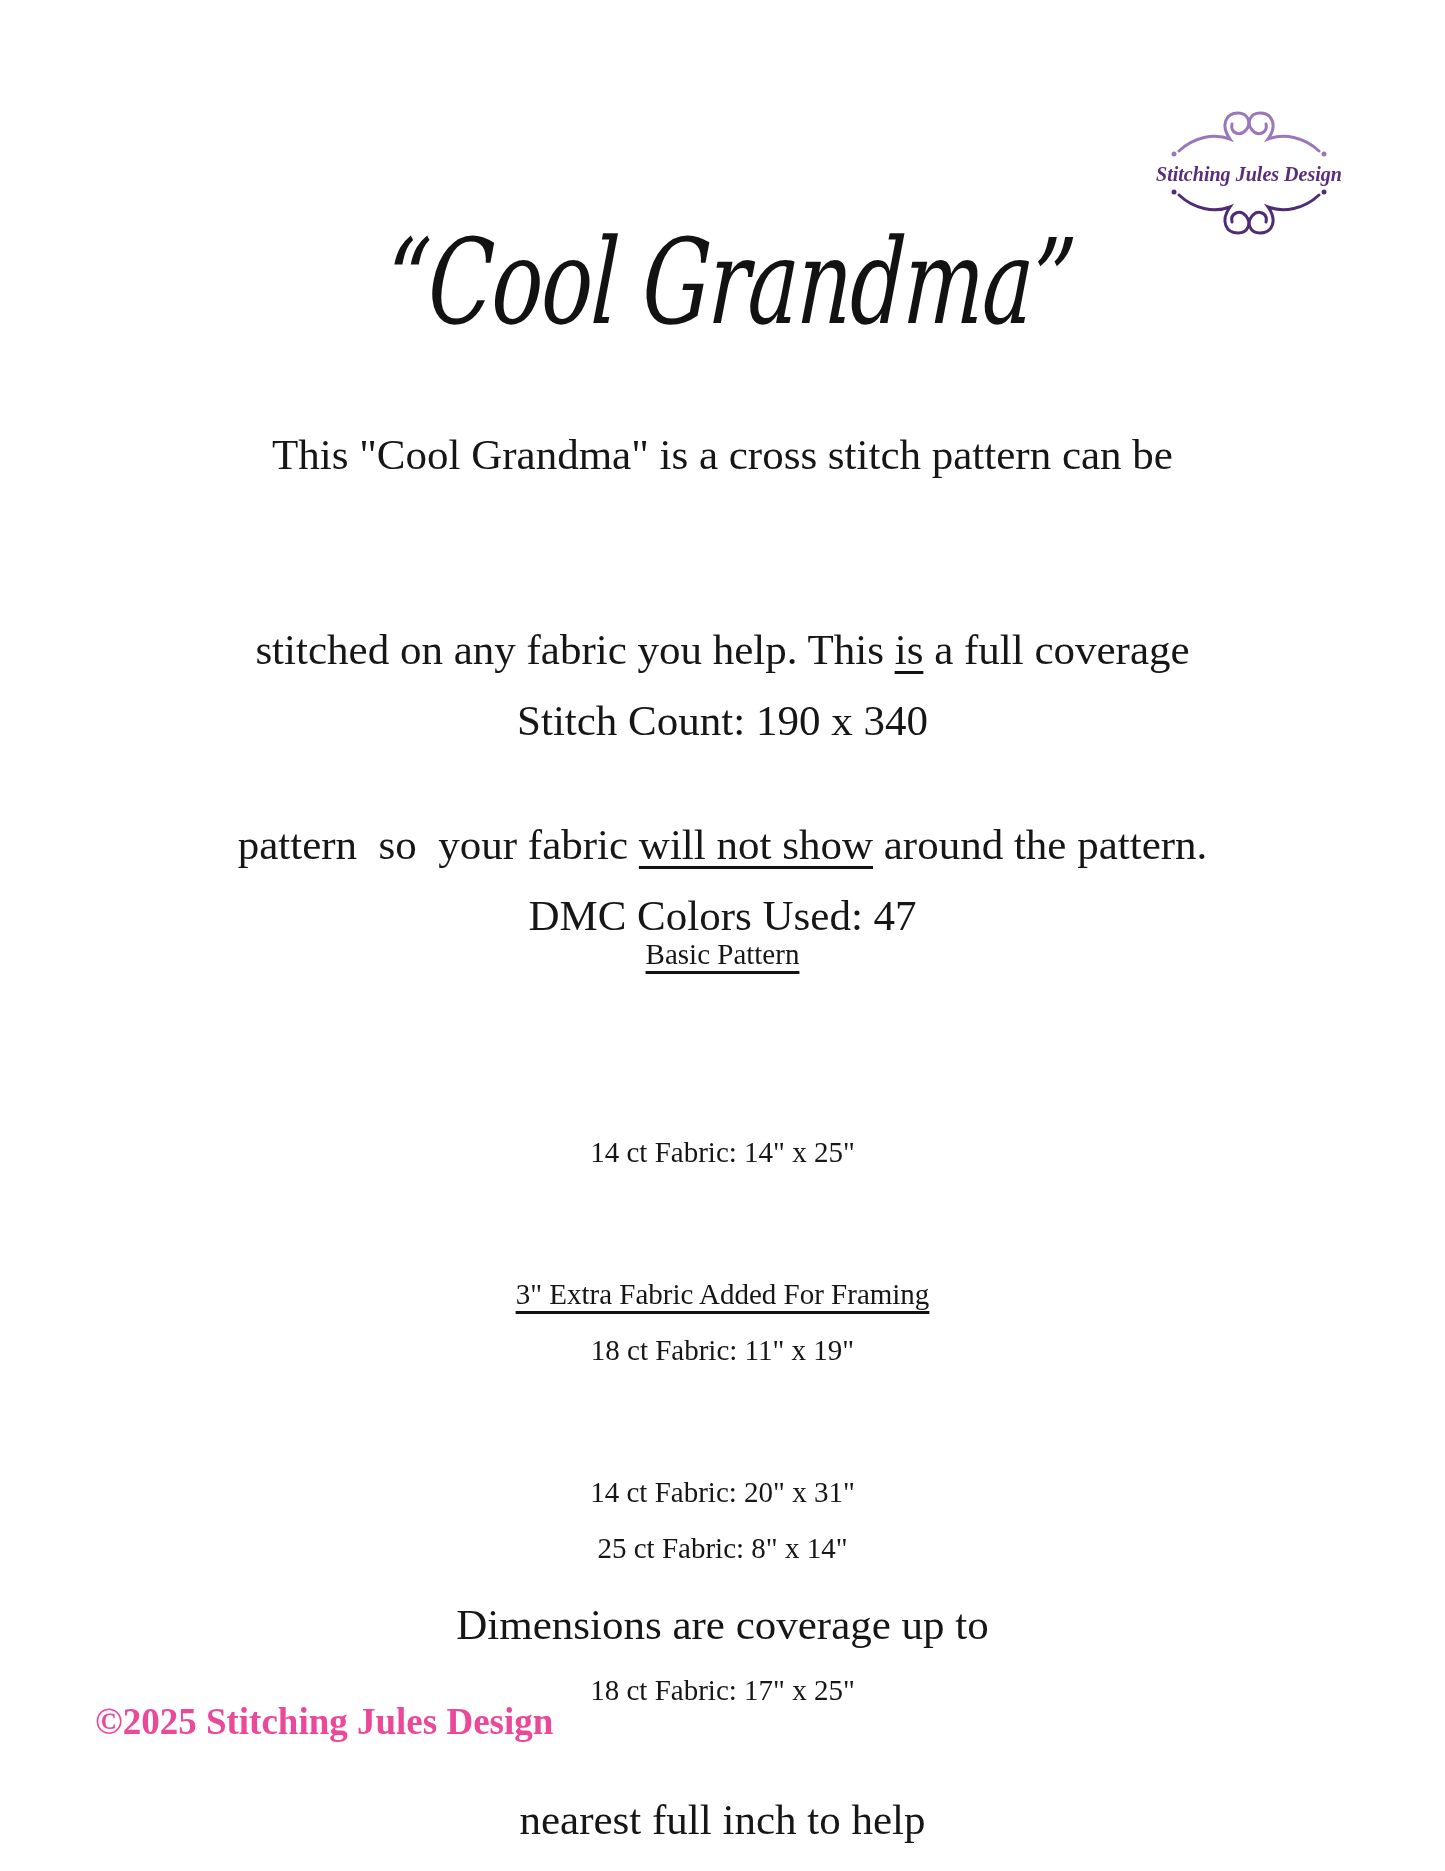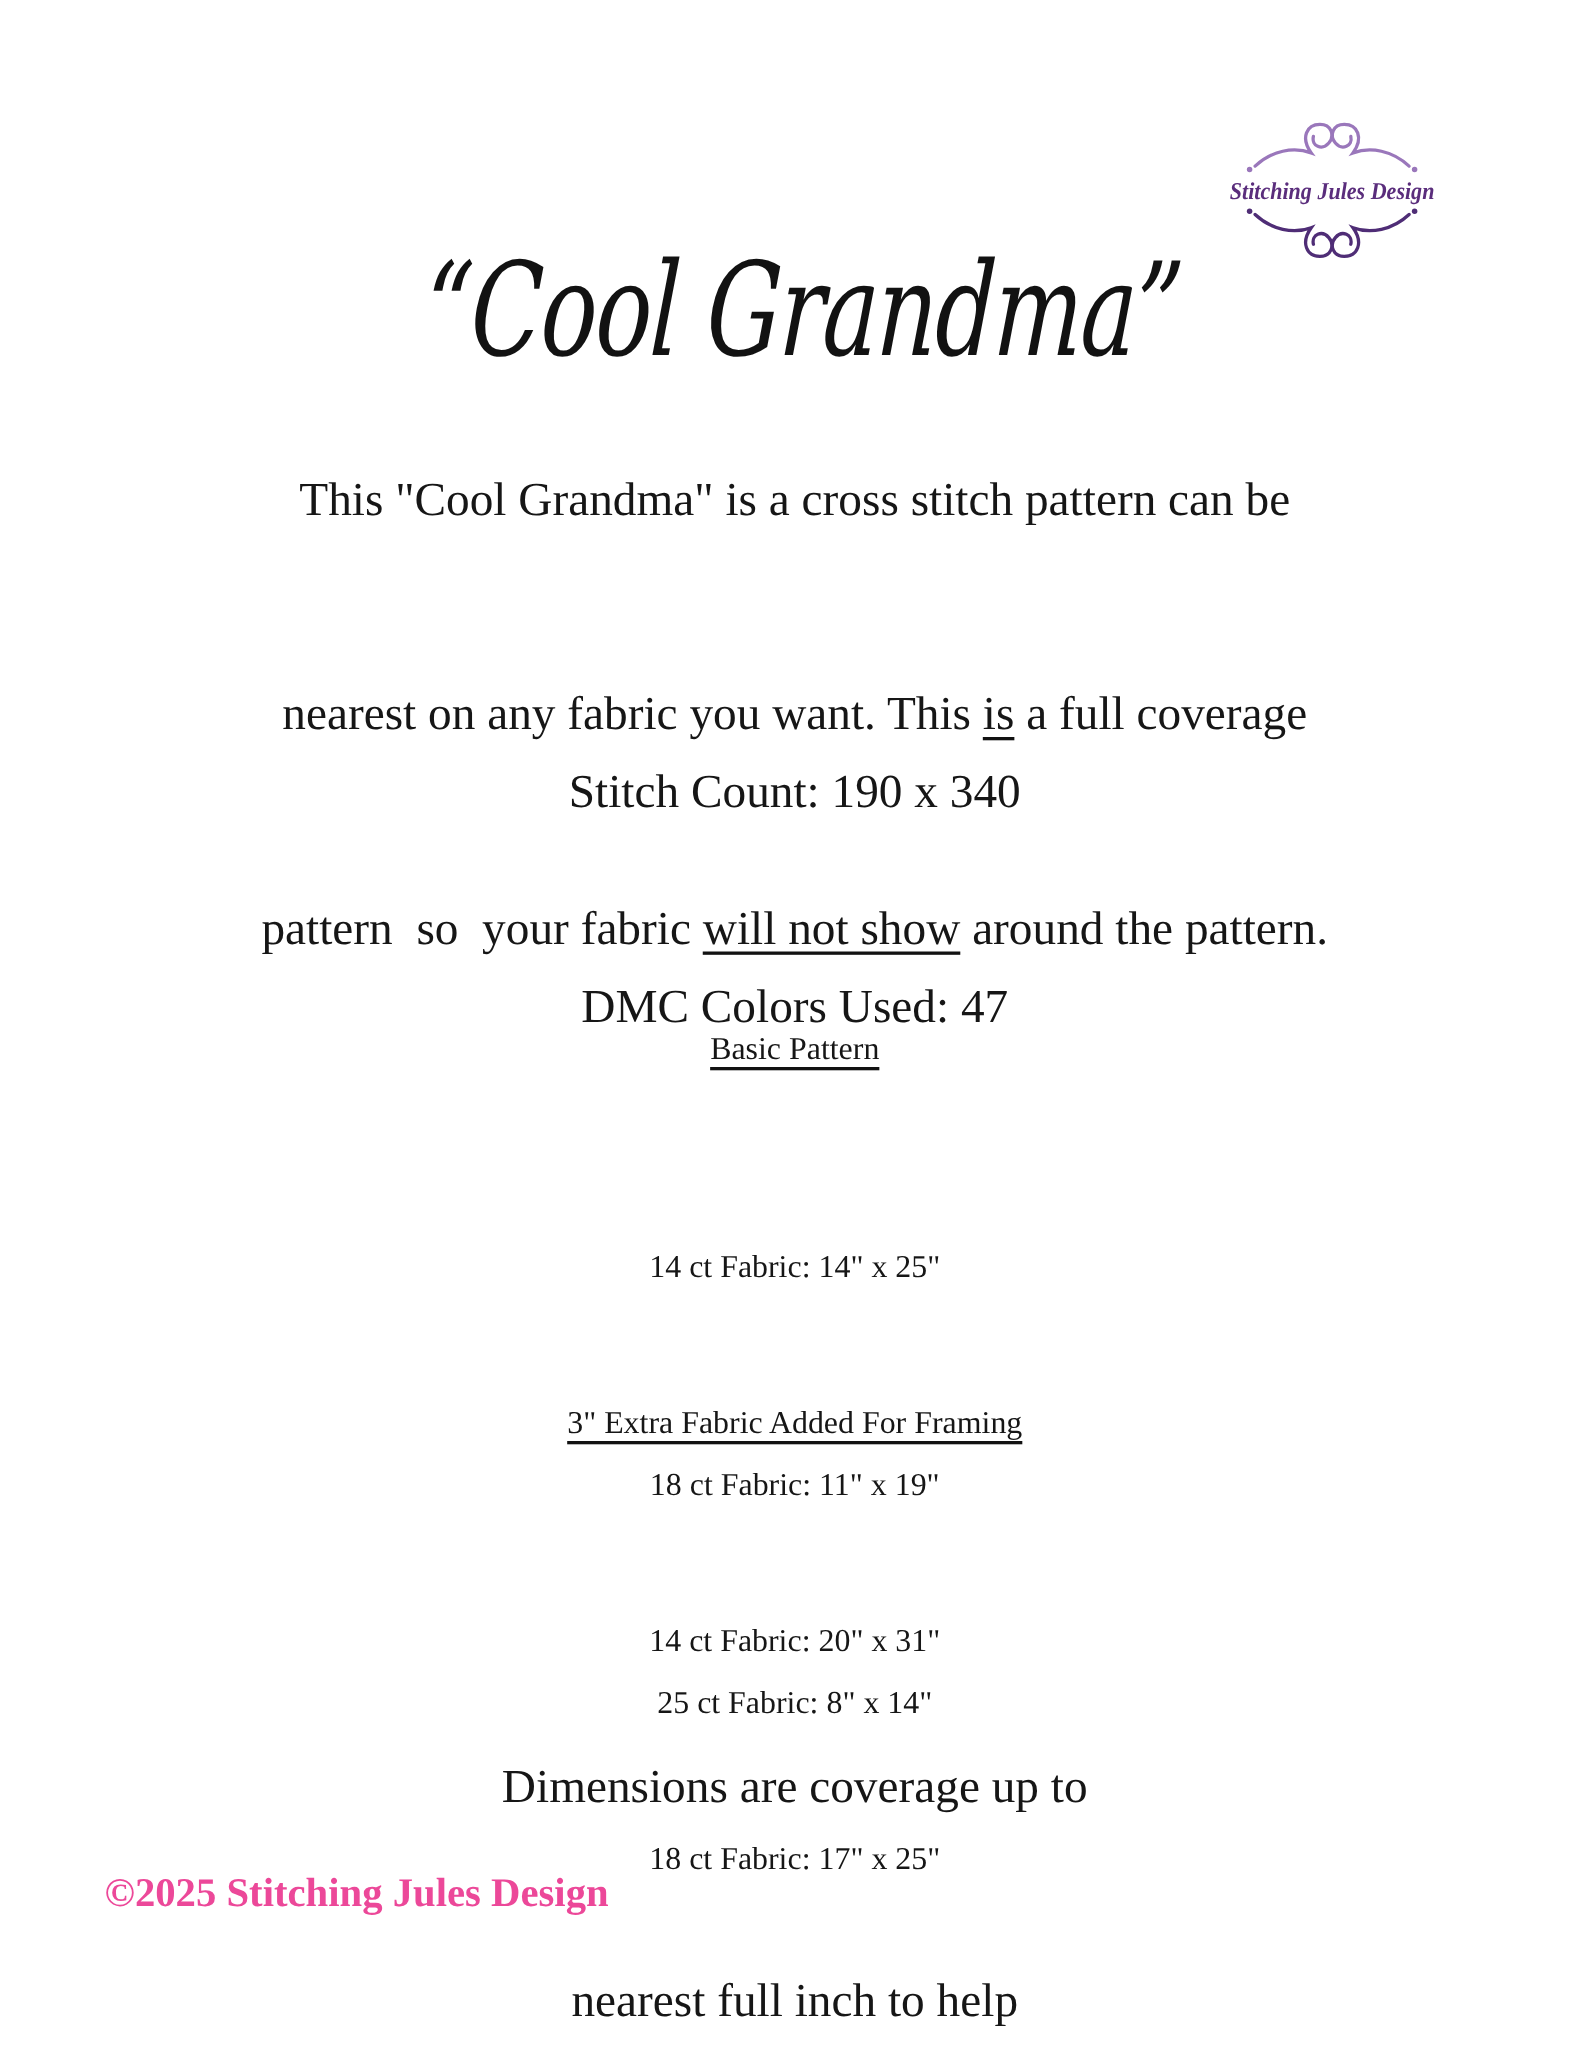--- a/index.html
+++ b/index.html
@@ -29,21 +29,21 @@
     font-style: italic;
     font-weight: 400;
     font-size: 118px;
     letter-spacing: -2px;
     transform: scaleX(0.72) skewX(-4deg);
     transform-origin: center;
     color: #121212;
   }
   .logo-wrap {
     position: absolute;
-    left: 1096px;
+    left: 1134px;
     top: 103px;
     width: 230px;
     height: 140px;
   }
   .body-text { font-size: 43px; line-height: 65px; }
   .intro-block   { top: 292px; }
   .details-block { top: 558px; }
   .section-block { font-size: 29px; line-height: 66px; }
   .basic-block   { top: 789px; }
   .framing-block { top: 1129px; }
@@ -88,21 +88,21 @@
         <path stroke="#4f2d76" d="M45,92 C60,106 80,110 96,104 C86,118 92,130 104,130 C114,130 118,120 112,113 C106,106 96,110 98,119"></path>
         <path stroke="#4f2d76" d="M185,92 C170,106 150,110 134,104 C144,118 138,130 126,130 C116,130 112,120 118,113 C124,106 134,110 132,119"></path>
         <circle cx="40" cy="89" r="2.5" fill="#4f2d76" stroke="none"></circle>
         <circle cx="190" cy="89" r="2.5" fill="#4f2d76" stroke="none"></circle>
       </g>
     </svg>
   </div>
 
   <div class="center-block body-text intro-block">
     <span class="line">This "Cool Grandma" is a cross stitch pattern can be</span>
-    <span class="line"><span>nearest on any fabric you want. This </span><span class="u">is</span><span> a full coverage</span></span>
+    <span class="line"><span>stitched on any fabric you help. This </span><span class="u">is</span><span> a full coverage</span></span>
     <span class="line"><span>pattern  so  your fabric </span><span class="u">will not show</span><span> around the pattern.</span></span>
   </div>
 
   <div class="center-block body-text details-block">
     <span class="line">Stitch Count: 190 x 340</span>
     <span class="line">DMC Colors Used: 47</span>
   </div>
 
   <div class="center-block section-block basic-block">
     <span class="line"><span class="heading-u">Basic Pattern</span></span>

